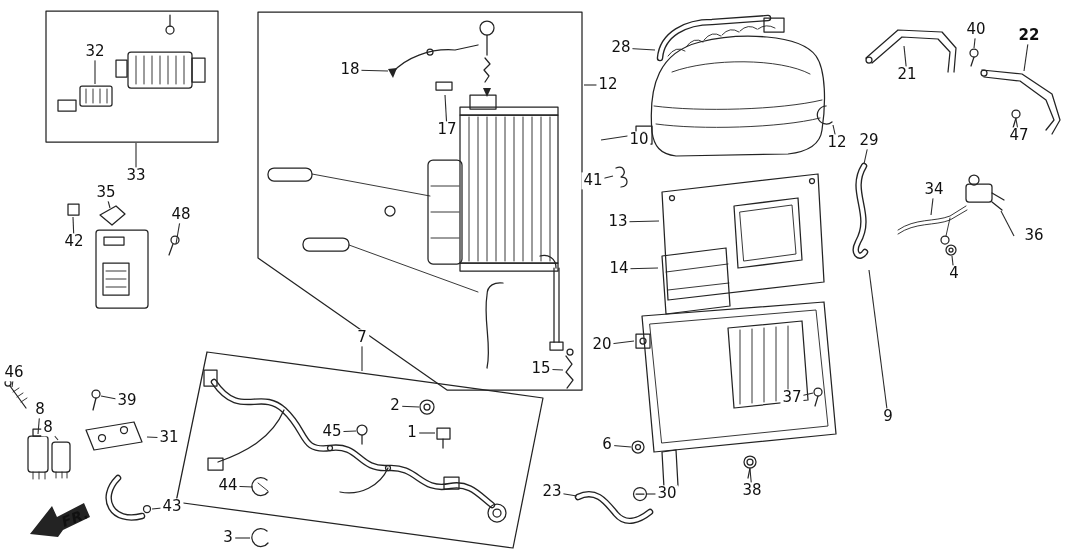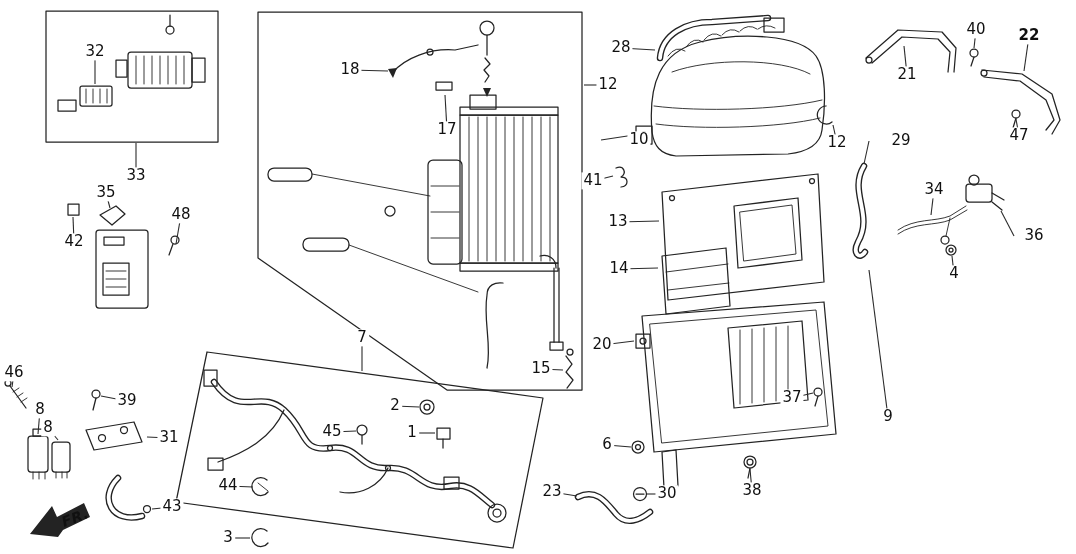--- a/index.html
+++ b/index.html
@@ -280,21 +280,21 @@
       <div class="callout" style="left: 593px; top: 181px;">41</div>
       <div class="callout" style="left: 618px; top: 222px;">13</div>
       <div class="callout" style="left: 619px; top: 269px;">14</div>
       <div class="callout" style="left: 602px; top: 345px;">20</div>
       <div class="callout" style="left: 541px; top: 369px;">15</div>
       <div class="callout" style="left: 837px; top: 143px;">12</div>
       <div class="callout" style="left: 907px; top: 75px;">21</div>
       <div class="callout" style="left: 976px; top: 30px;">40</div>
       <div class="callout" style="left: 1029px; top: 36px; font-weight: bold;">22</div>
       <div class="callout" style="left: 1019px; top: 136px; text-align: center;">47</div>
-      <div class="callout" style="left: 869px; top: 141px; margin-left: 32px;">29</div>
+      <div class="callout" style="left: 869px; top: 141px;">29</div>
       <div class="callout" style="left: 934px; top: 190px;">34</div>
       <div class="callout" style="left: 1034px; top: 236px;">36</div>
       <div class="callout" style="left: 954px; top: 274px;">4</div>
       <div class="callout" style="left: 888px; top: 417px;">9</div>
       <div class="callout" style="left: 792px; top: 398px;">37</div>
       <div class="callout" style="left: 607px; top: 445px;">6</div>
       <div class="callout" style="left: 752px; top: 491px; text-align: center;">38</div>
       <div class="callout" style="left: 667px; top: 494px;">30</div>
       <div class="callout" style="left: 552px; top: 492px;">23</div>
       <div class="callout" style="left: 395px; top: 406px;">2</div>

